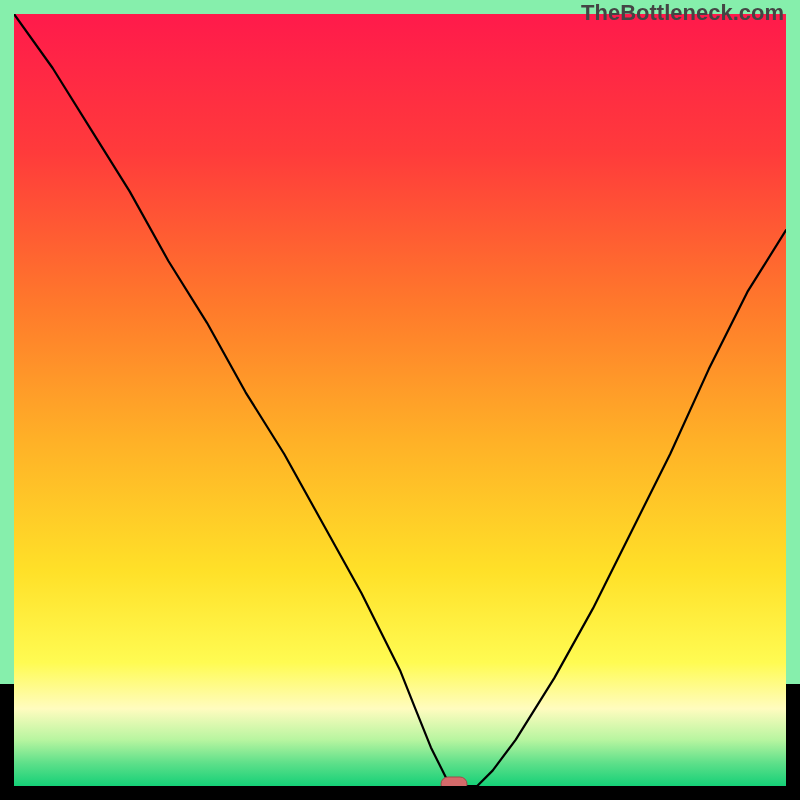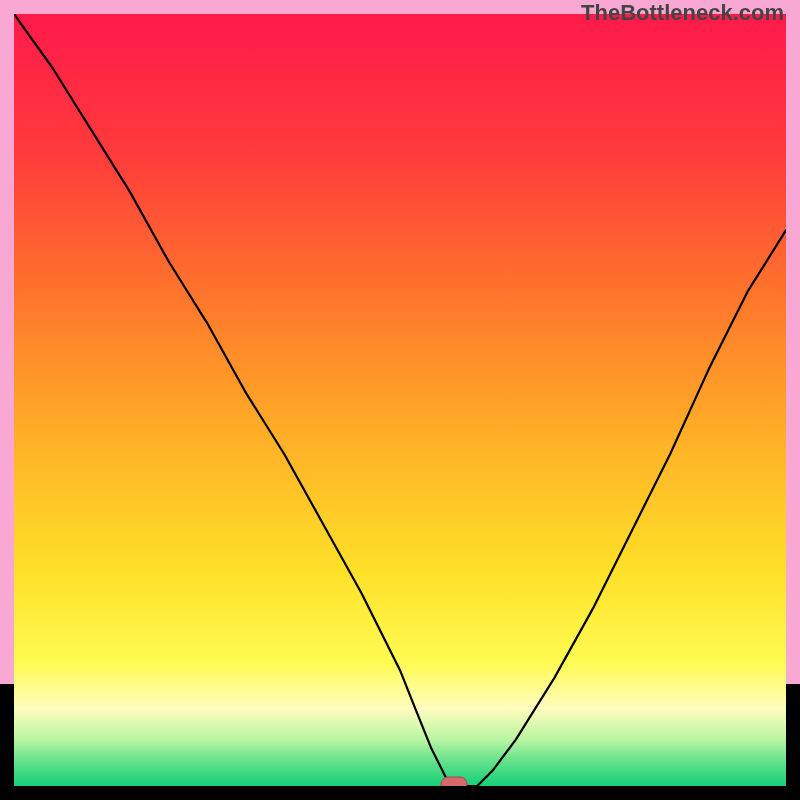--- a/index.html
+++ b/index.html
@@ -7,21 +7,21 @@
     padding: 0;
     width: 800px;
     height: 800px;
     overflow: hidden;
     font-family: Arial, Helvetica, sans-serif;
     background: #000;
   }
   .frame {
     width: 800px;
     height: 684px;
-    background: #f9a8d4;
+    background: #86efac;
     position: relative;
     box-sizing: border-box;
   }
   .plot-area {
     position: absolute;
     left: 14px;
     top: 14px;
     width: 772px;
     height: 772px;
     overflow: hidden;

